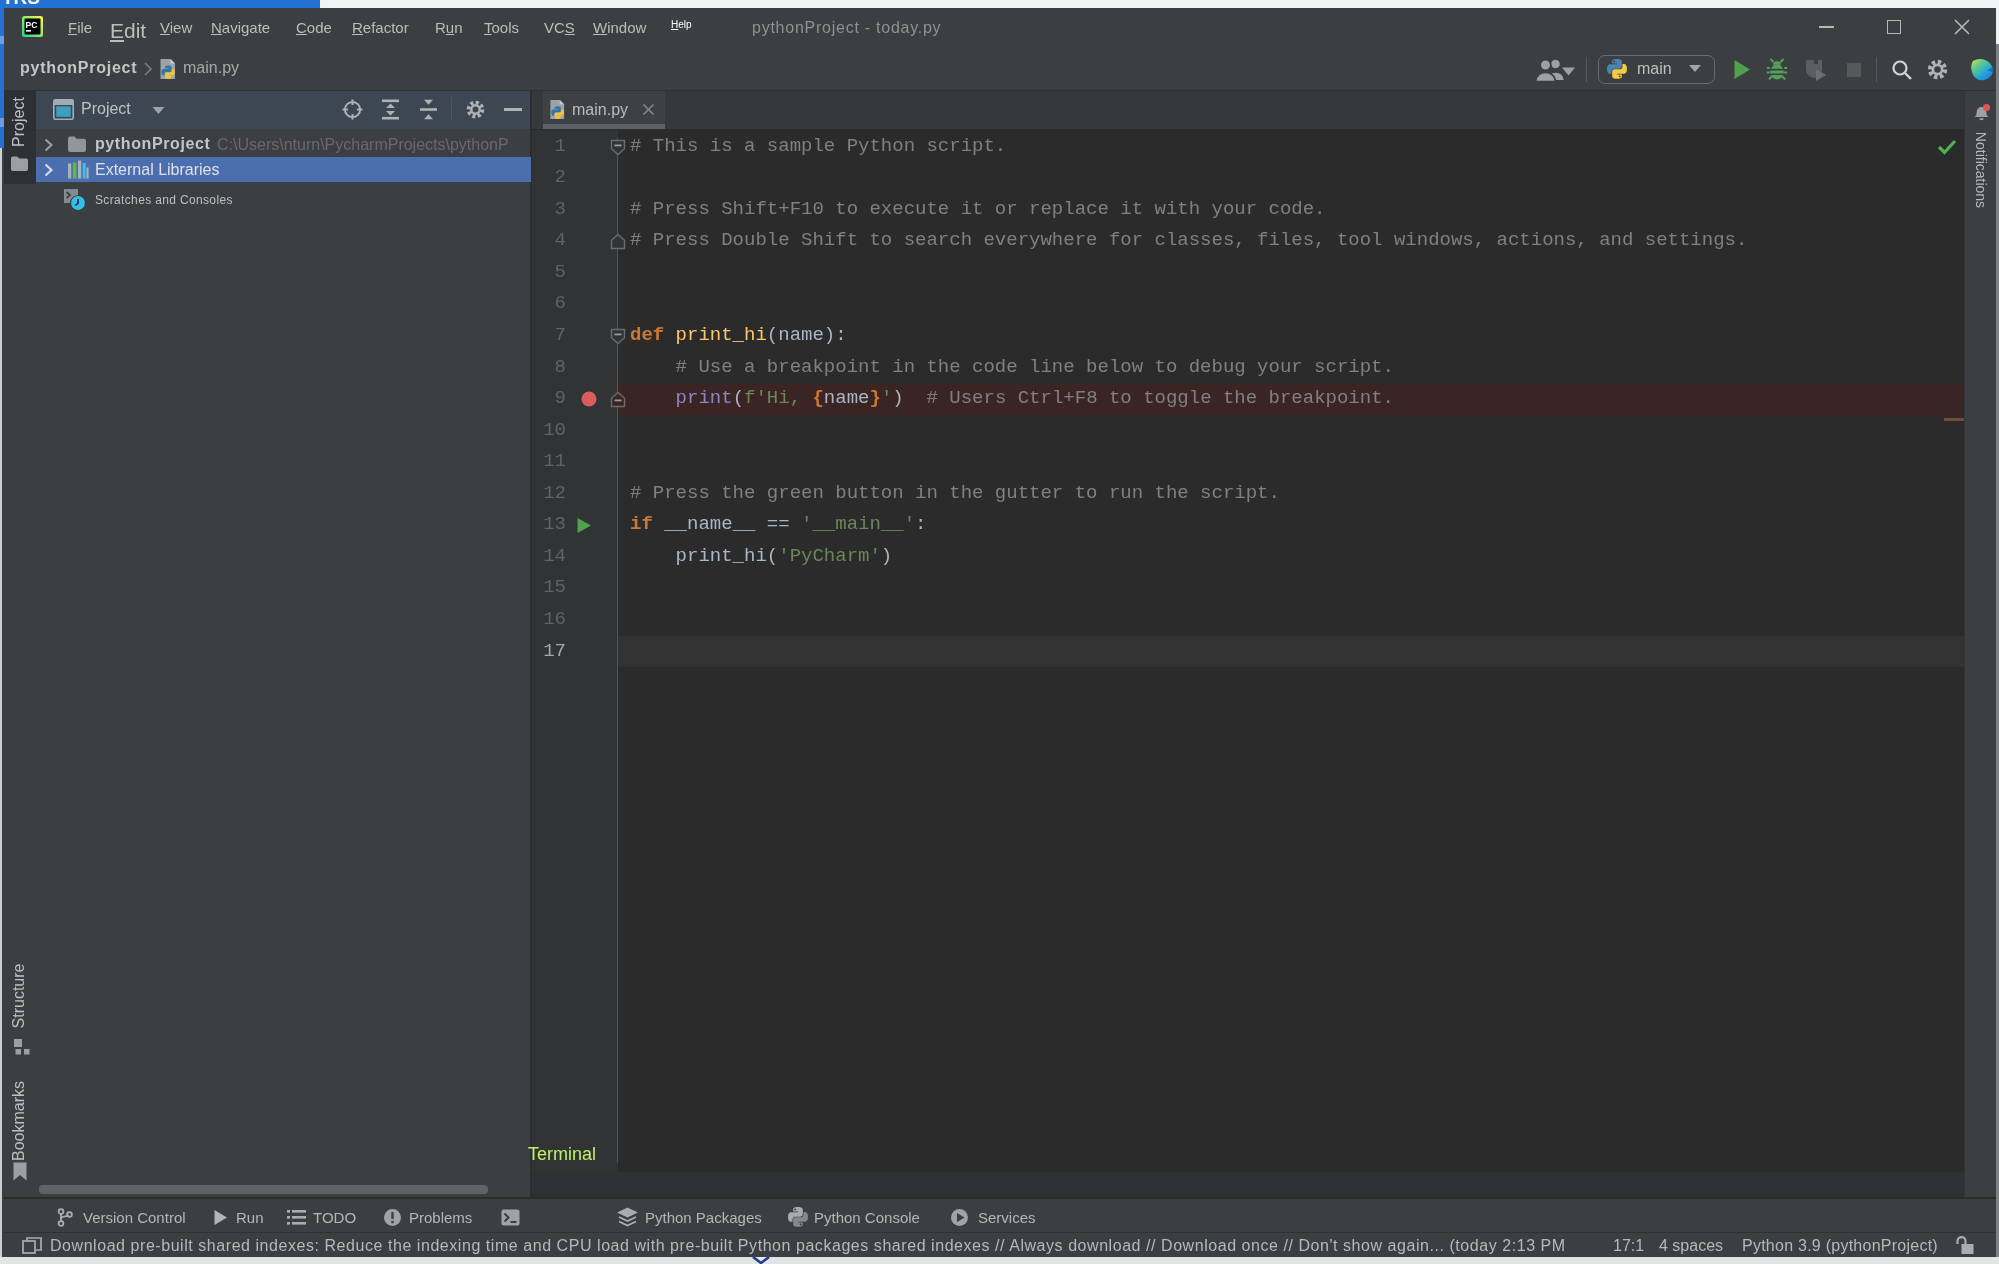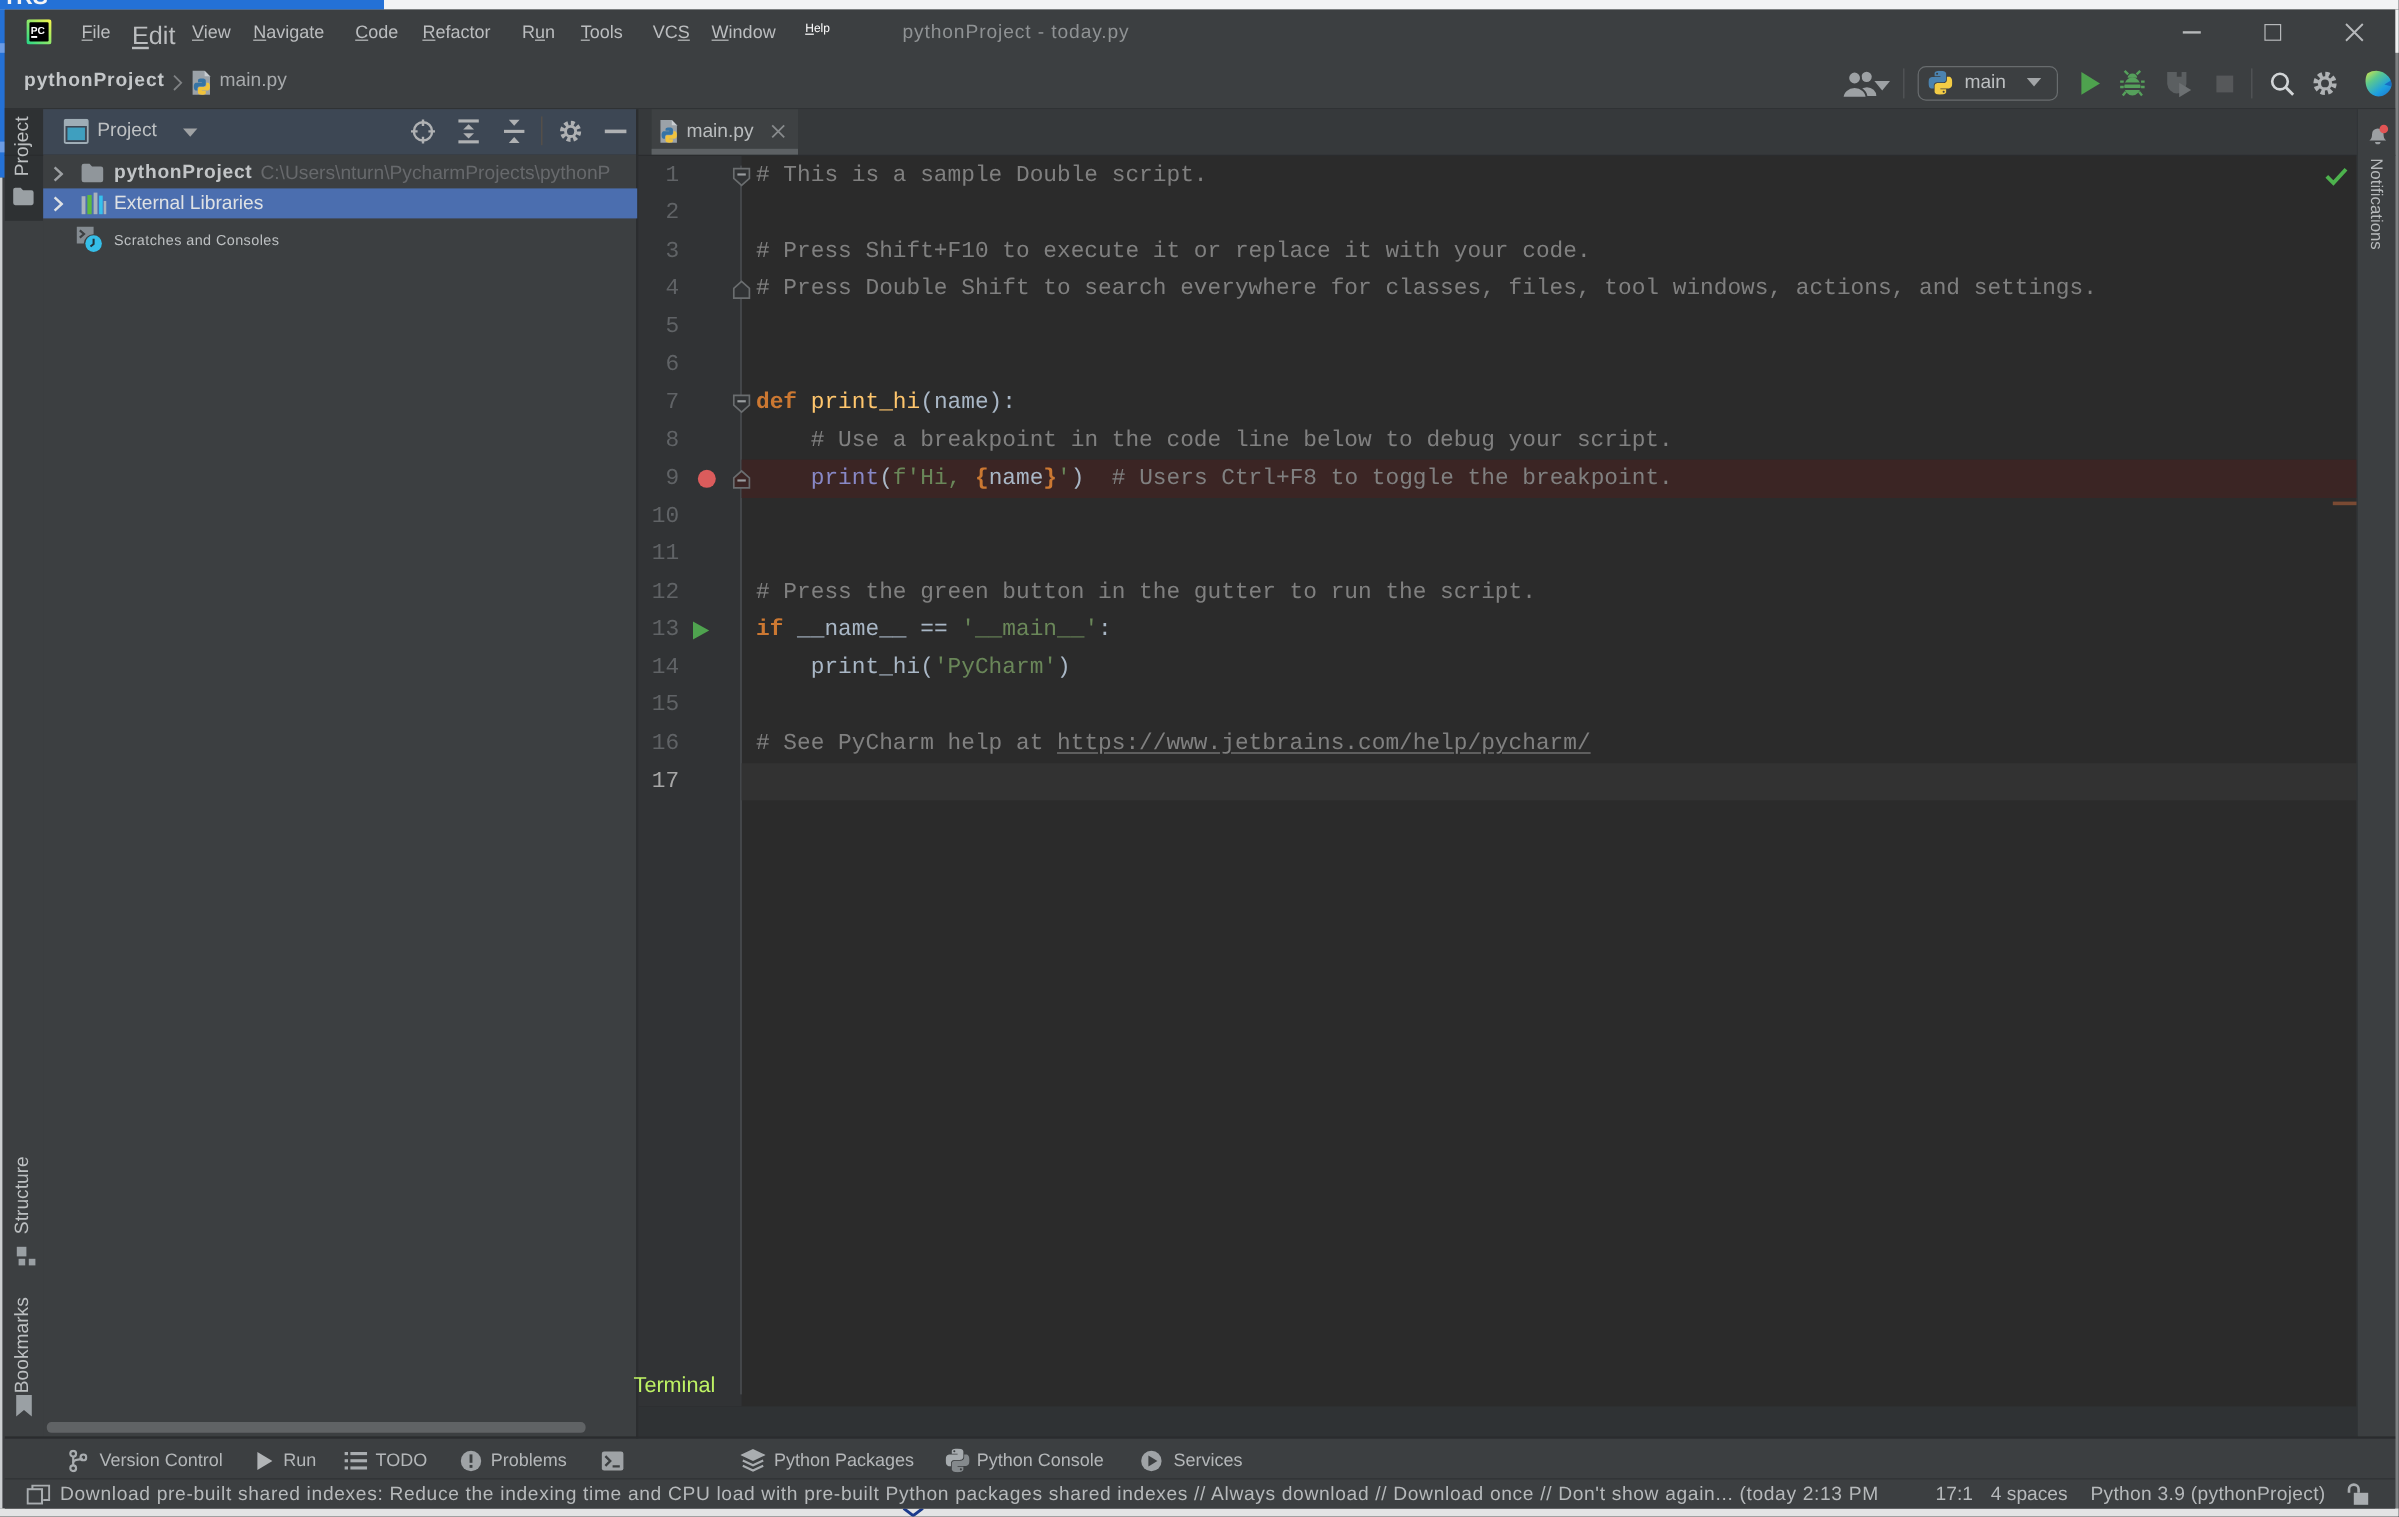--- a/index.html
+++ b/index.html
@@ -258,36 +258,35 @@
 8
 9
 10
 11
 12
 13
 14
 15
 16
 <span style="color:#a7a7a7">17</span></pre>
-<pre class="a m" id="code" style="left:630px;top:130.6px;font-size:19px;line-height:31.56px;color:#a9b7c6"><span class="c"># This is a sample Double script.</span>
+<pre class="a m" id="code" style="left:630px;top:130.6px;font-size:19px;line-height:31.56px;color:#a9b7c6"><span class="c"># This is a sample Python script.</span>
 
 <span class="c"># Press Shift+F10 to execute it or replace it with your code.</span>
 <span class="c"># Press Double Shift to search everywhere for classes, files, tool windows, actions, and settings.</span>
 
 
 <span class="k">def </span><span class="f">print_hi</span>(name):
     <span class="c"># Use a breakpoint in the code line below to debug your script.</span>
     <span class="b">print</span>(<span class="g">f'Hi, </span><span class="k">{</span>name<span class="k">}</span><span class="g">'</span>)  <span class="c"># Users Ctrl+F8 to toggle the breakpoint.</span>
 
 
 <span class="c"># Press the green button in the gutter to run the script.</span>
 <span class="k">if </span>__name__ == <span class="g">'__main__'</span>:
     print_hi(<span class="g">'PyCharm'</span>)
 
-<span class="c"># See PyCharm help at <span style="text-decoration:underline;text-underline-offset:3px">https://www.jetbrains.com/help/pycharm/</span></span>
 </pre>
 <style>
 .c{color:#808080}.k{color:#cc7832;font-weight:bold}.f{color:#ffc66d}.b{color:#8888c6}.g{color:#6a8759}
 </style>
 
 <circle-bp></circle-bp>
 <svg class="a" style="left:581px;top:391px" width="16" height="16" viewBox="0 0 16 16">
     <circle cx="8" cy="8" r="7.5" fill="#db5c5c"></circle>
   </svg>
 <svg class="a" style="left:610px;top:138.5px" width="16" height="17" viewBox="0 0 16 17">

